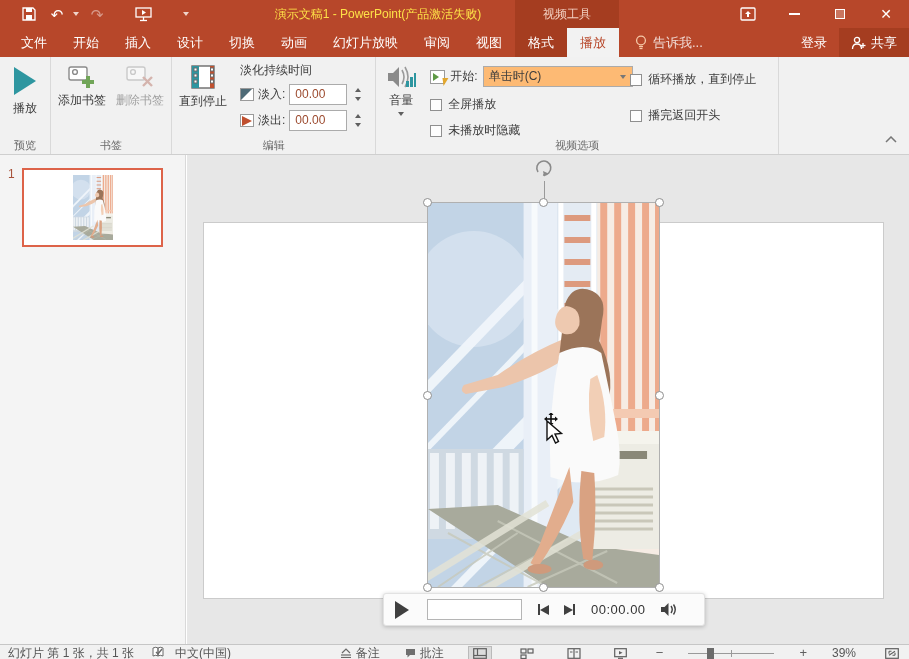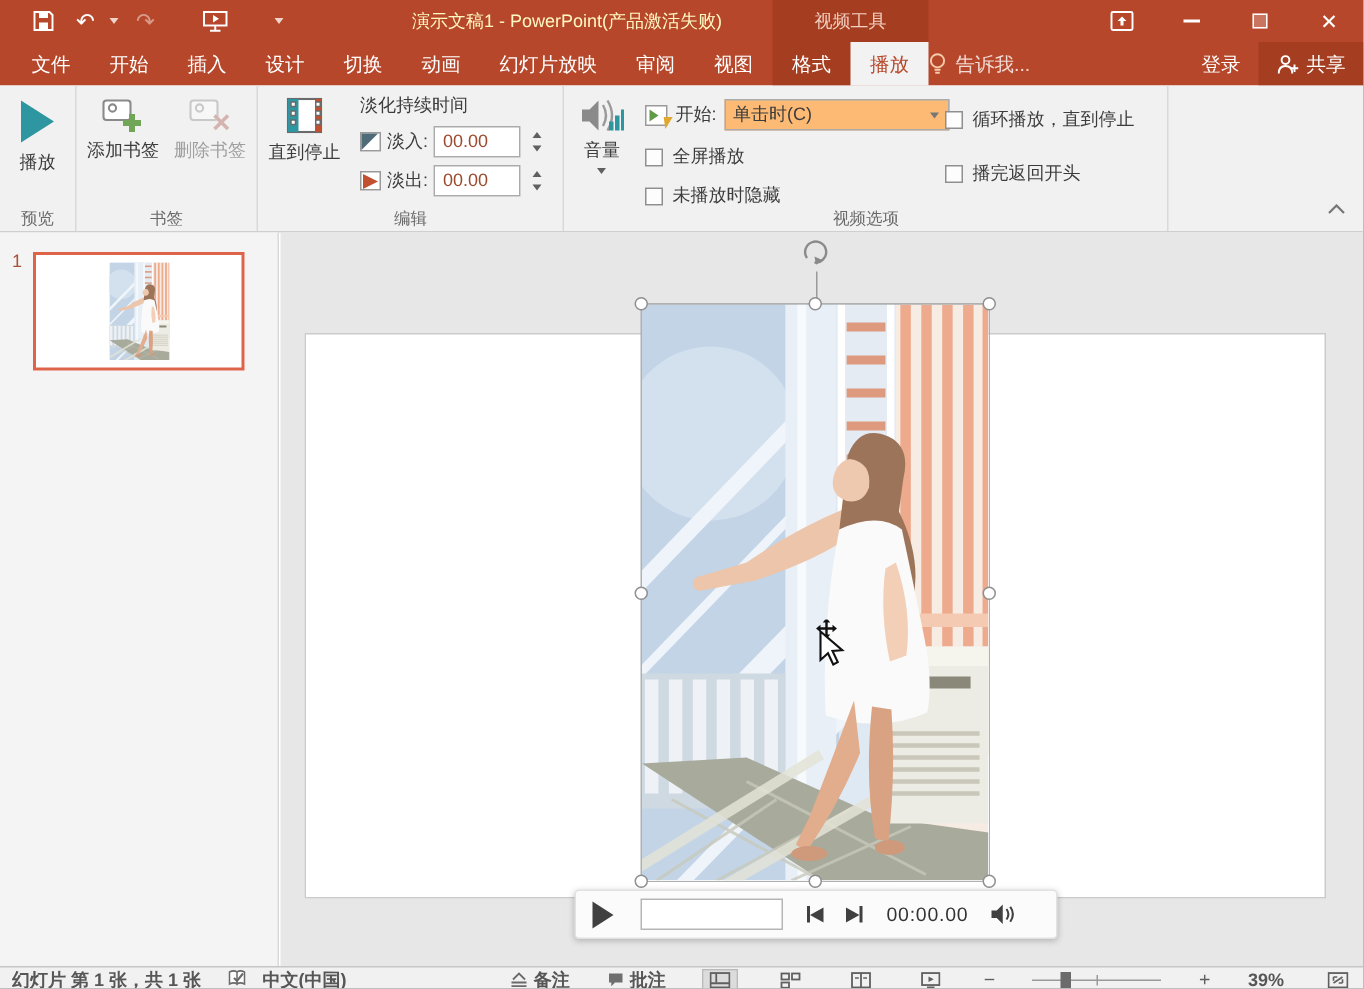--- a/index.html
+++ b/index.html
@@ -10,35 +10,35 @@
 
   
   .titlebar { position:absolute; top:0; left:0; right:0; height:28px; background:#B7472A; color:#fff; }
   .qat { position:absolute; left:0; top:0; height:28px; display:flex; align-items:center; gap:0; padding-left:14px; }
   .qat .qbtn { width:30px; height:28px; display:flex; align-items:center; justify-content:center; color:#fff; }
   .qat .qbtn.dim { opacity:.45; }
   .glyph { font-size:15px; line-height:1; }
   .dd-arrow { width:0; height:0; border-left:3.5px solid transparent; border-right:3.5px solid transparent; border-top:4px solid #f0d4c9; }
   .qat .mini-dd { width:12px; }
   .title-text { position:absolute; left:238px; width:280px; top:0; height:28px; line-height:28px;
-                font-size:12px; text-align:center; color:#fef9c3; white-space:nowrap; }
+                font-size:12px; text-align:center; color:#fde047; white-space:nowrap; }
   .ctx-title { position:absolute; left:515px; top:0; width:104px; height:28px; background:#A53D20;
                color:#f2cfc0; font-size:12px; text-align:center; line-height:28px; }
   .winctl { position:absolute; right:0; top:0; height:28px; display:flex; }
   .winbtn { width:46px; height:28px; display:flex; align-items:center; justify-content:center; color:#fff; font-size:12px; }
   .min-bar { width:11px; height:2px; background:#fff; }
   .max-box { width:10px; height:10px; border:1.5px solid #fff; background:rgba(255,255,255,.25); }
   .close-x { font-size:14px; line-height:1; }
 
   
   .tabrow { position:absolute; top:28px; left:0; right:0; height:29px; background:#B7472A; display:flex; color:#fff; font-size:13px; padding-left:8px; }
   .tab { padding:0 13px; line-height:29px; white-space:nowrap; }
   .tab.ctx { background:#A53D20; }
   .tab.active { background:#f2f2f2; color:#B7472A; }
-  .tellme { display:flex; align-items:center; gap:6px; padding:0 0; color:rgba(255,255,255,.8); }
+  .tellme { display:flex; align-items:center; gap:6px; padding:0 16px; color:rgba(255,255,255,.8); }
   .tabspacer { flex:1; }
   .tab-signin { padding:0 12px; line-height:29px; }
   .tab-share { background:#A53D20; padding:0 12px; line-height:29px; display:flex; align-items:center; gap:5px; }
 
   
   .ribbon { position:absolute; top:57px; left:0; right:0; height:98px; background:#f1f1f1;
             border-bottom:1px solid #cfcfcf; display:flex; color:#3c3c3c; font-size:12px; }
   .rgroup { position:relative; border-right:1px solid #d9d9d9; padding:2px 2px 16px 2px; }
   .glabel { position:absolute; bottom:1px; left:0; right:0; text-align:center; color:#6a6a6a; font-size:11px; }
   .bigbtn { display:flex; flex-direction:column; align-items:center; gap:3px; padding:5px 5px 0 5px; min-width:46px; }
@@ -109,21 +109,21 @@
   .tri-r { width:0; height:0; border-left:9px solid #404040; border-top:5.5px solid transparent; border-bottom:5.5px solid transparent; }
   .pp-back { margin-left:16px; }
   .pp-fwd { margin-left:15px; }
   .pp-time { margin-left:16px; font-size:13px; color:#333; letter-spacing:.5px; }
   .pp-vol { margin-left:14px; display:flex; align-items:center; }
 
   
   .statusbar { position:absolute; left:0; right:0; bottom:0; height:15px; background:#f1f1f1;
                border-top:1px solid #c6c6c6; display:flex; align-items:flex-start; font-size:12px;
                color:#565656; padding:1px 6px 0 8px; overflow:hidden; white-space:nowrap; }
-  .sb-item { display:flex; align-items:center; gap:4px; line-height:14px;font-weight:bold; }
+  .sb-item { display:flex; align-items:center; gap:4px; line-height:14px; }
   .sb-gap { width:18px; } .sb-gap-s { width:10px; }
   .sb-right { margin-left:auto; display:flex; align-items:center; gap:25px; }
   .viewbtn { display:flex; align-items:center; justify-content:center; padding:1px 4px; }
   .viewbtn.active { background:#dcdcdc; outline:1px solid #bababa; }
   .zoomtrack { position:relative; width:86px; height:11px; }
   .zoomtrack .line { position:absolute; left:0; right:0; top:5px; height:1px; background:#9a9a9a; }
   .zoomtrack .mid { position:absolute; left:50%; top:2px; width:1px; height:7px; background:#9a9a9a; }
   .zoomtrack .knob { position:absolute; left:22%; top:0; width:7px; height:11px; background:#6b6b6b; }
   .zbtn { font-size:13px; line-height:10px; color:#5f5f5f; }
 </style>

